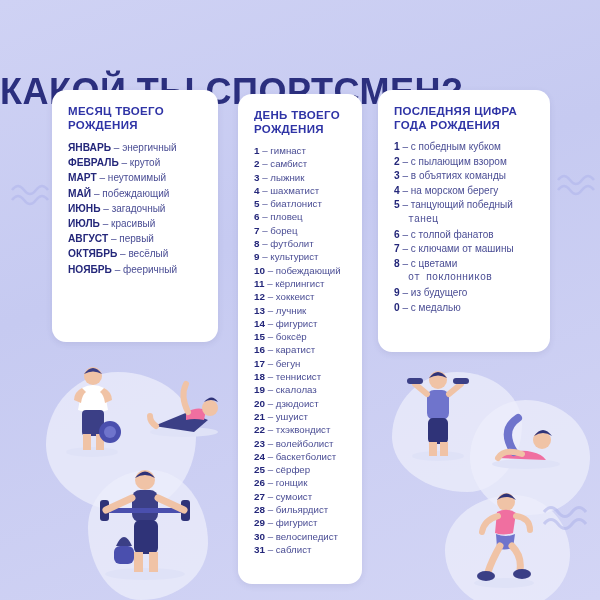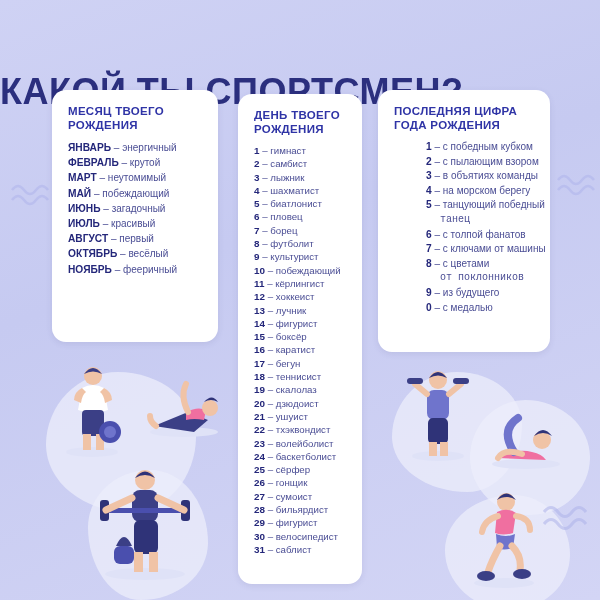--- a/index.html
+++ b/index.html
@@ -106,21 +106,21 @@
   .dash { color: #4a4d94; }
   .val { color: #4a4d94; }
   .cont {
     display: block;
     padding-left: 14px;
     white-space: nowrap;
     font-family: Liberation Mono, monospace;
   }
   #card-months .list li { line-height: 15.2px; font-size: 10px; }
   #card-months .key { font-size: 10.2px; }
-  #card-digits .list li { line-height: 14.6px; font-size: 10px; margin-left: 32px; }
+  #card-digits .list li { line-height: 14.6px; font-size: 10px; }
   #card-digits .key { font-size: 10.2px; }
   #card-days .list li { line-height: 13.3px; font-size: 9.7px; }
   #card-days .key { font-size: 9.9px; }
 
   
   .fig { position: absolute; }
   .fig svg { display: block; }
 </style>
 </head>
 <body>

